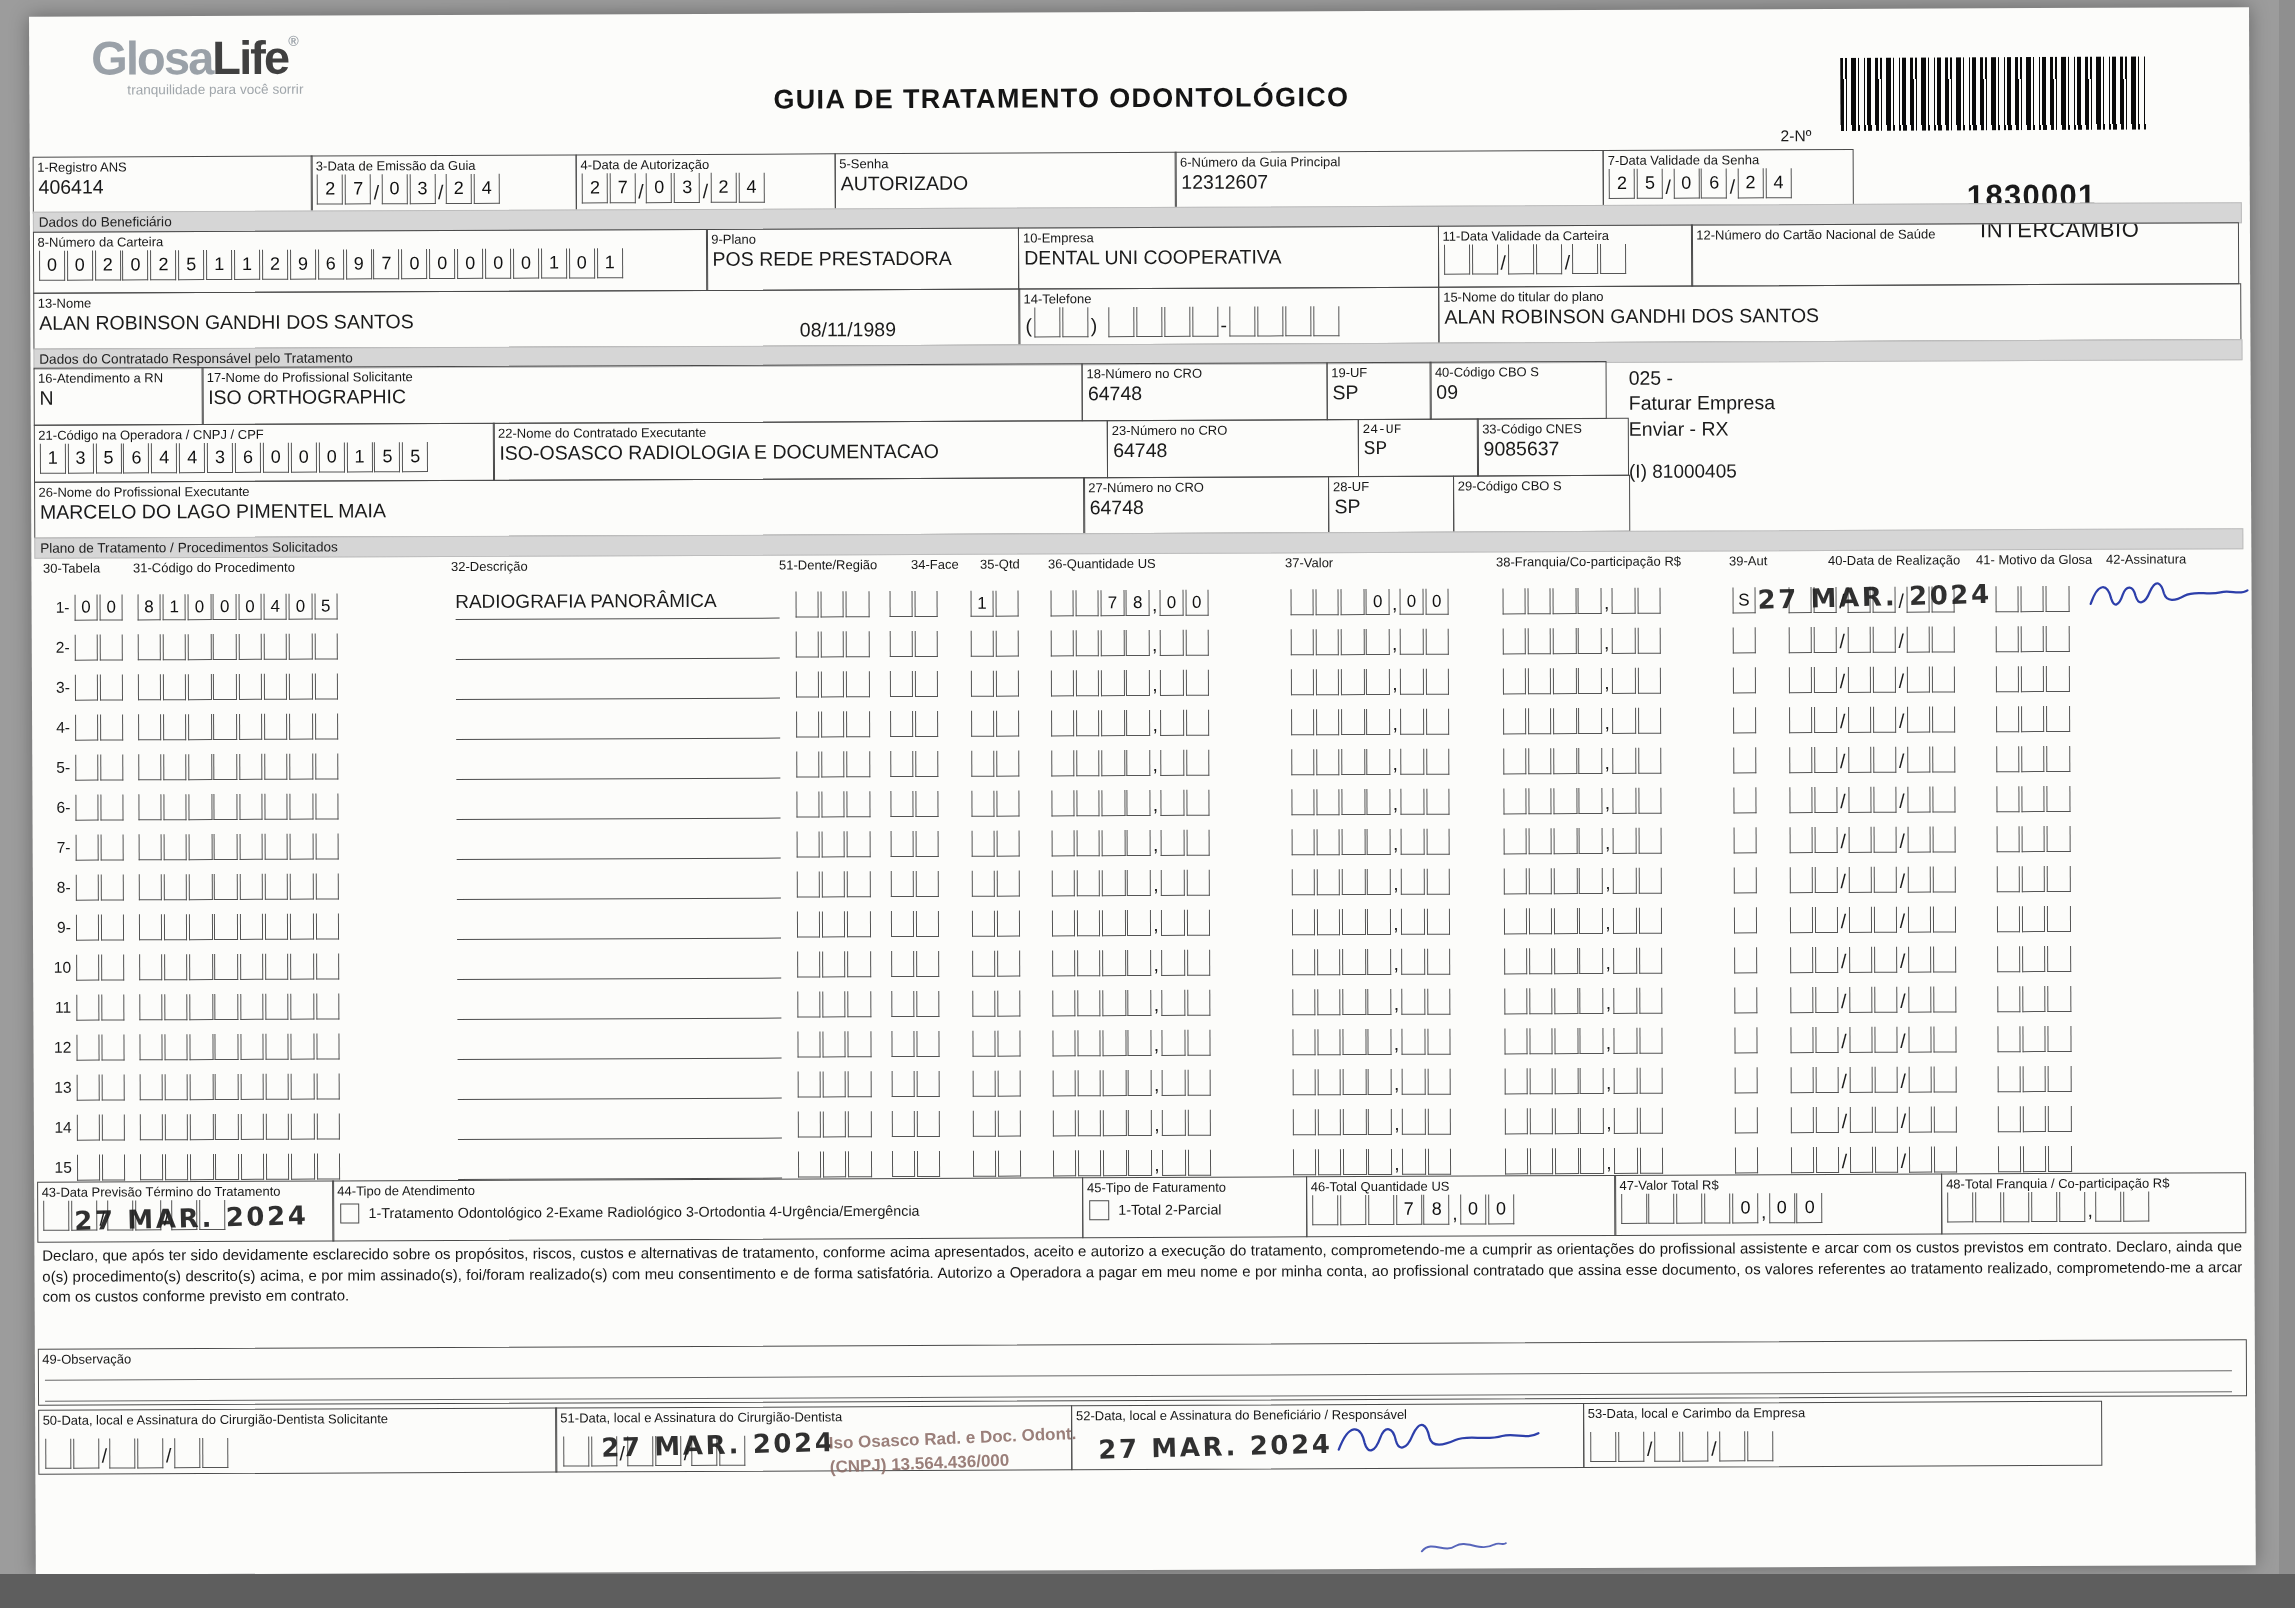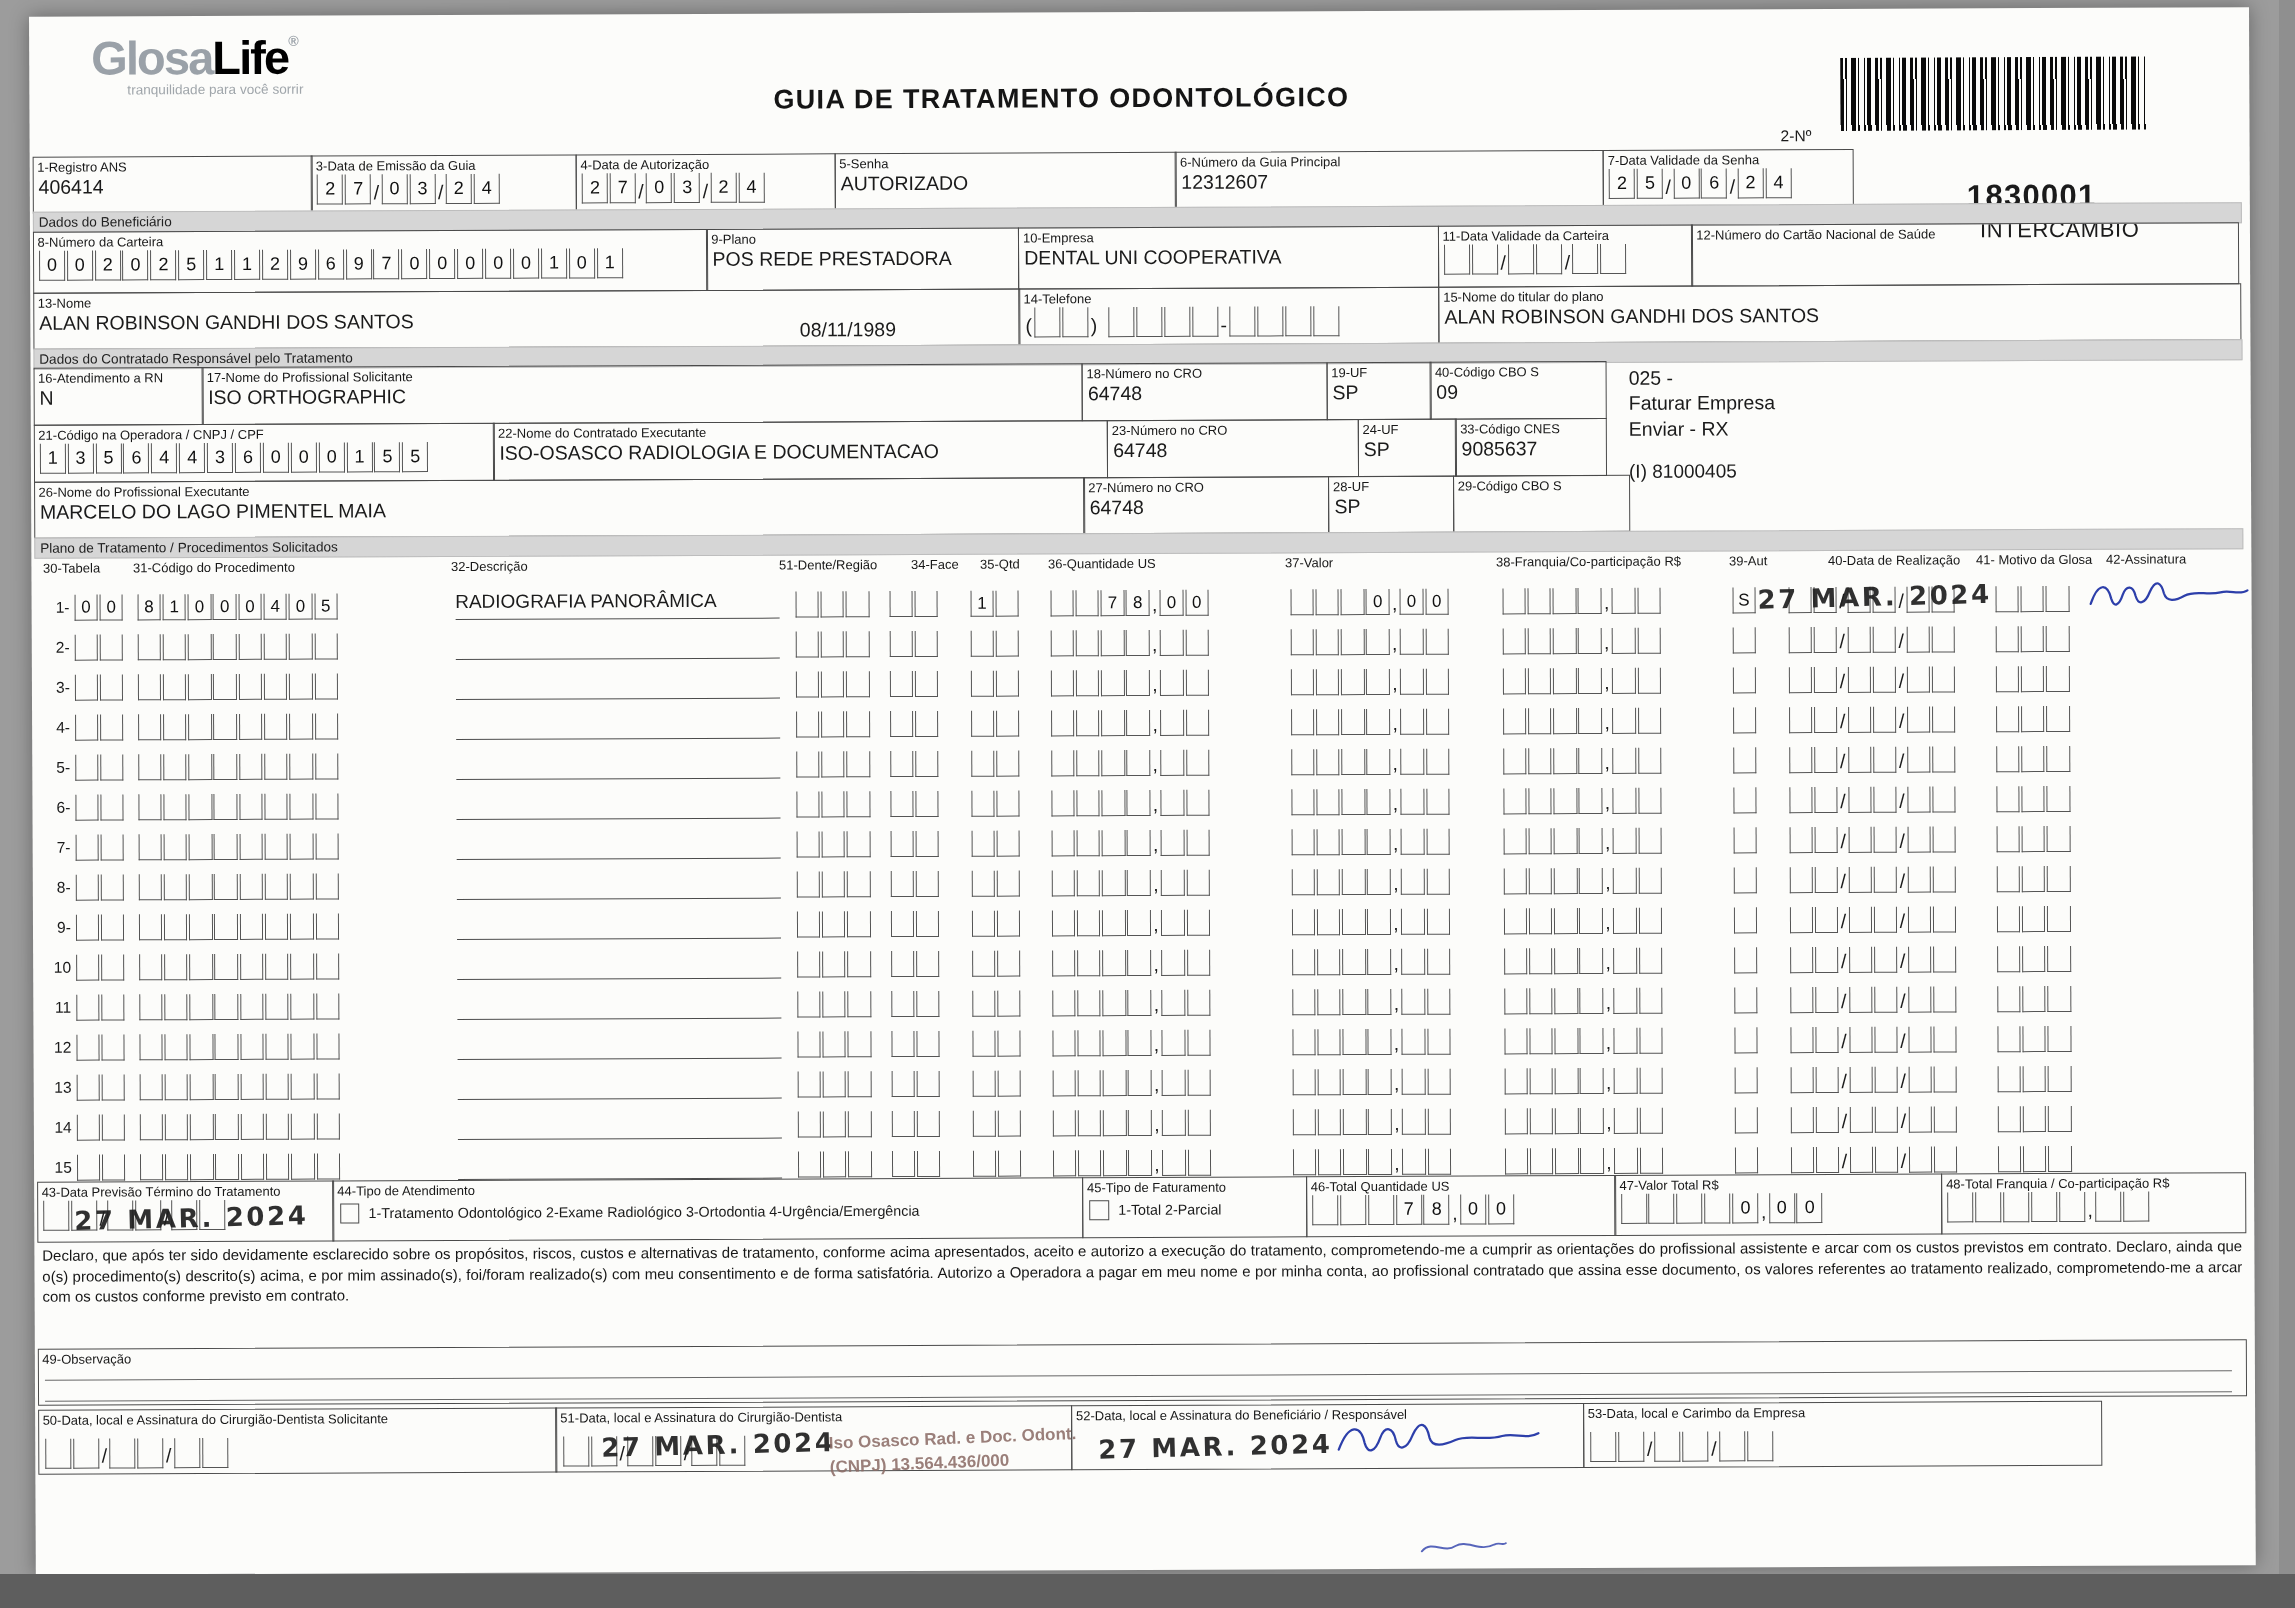--- a/index.html
+++ b/index.html
@@ -16,21 +16,21 @@
     transform:rotate(-0.25deg);
     transform-origin:50% 0;
     box-shadow:0 0 19.5px rgba(0,0,0,.35);
   }
   .scan-bottom-band{position:absolute;left:0;bottom:0;width:100%;height:34px;background:#5e5e5e;}
   .scan-right-edge{position:absolute;right:0;top:0;width:16px;height:100%;background:#8f8f8f;}
 
   
   .logo{position:absolute;left:62px;top:18px;width:363px;}
   .logo-word{font-size:47px;font-weight:700;letter-spacing:-1.9px;color:#9aa1a8;line-height:1;}
-  .logo-word .l2{color:#000000;}
+  .logo-word .l2{color:#404040;}
   .logo-reg{font-size:14.3px;vertical-align:top;color:#9aa1a8;}
   .logo-tag{font-size:13.6px;color:#a0a6ab;margin-top:1.3px;margin-left:36px;}
 
   .doc-title{position:absolute;left:649px;top:71px;width:766px;text-align:center;
     font-size:27px;font-weight:600;letter-spacing:1.3px;color:#151515;}
 
   .barcode-label{position:absolute;left:1751px;top:118px;font-size:15.6px;}
   .barcode{
     position:absolute;left:1811px;top:49px;width:306px;height:73px;
     background:repeating-linear-gradient(90deg,
@@ -332,21 +332,21 @@
         </div>
     </div>
     <div class="fbox" style="width:615px;">
       <div class="flabel">22-Nome do Contratado Executante</div>
       <div class="fvalue">ISO-OSASCO RADIOLOGIA E DOCUMENTACAO</div>
     </div>
     <div class="fbox" style="width:252px;">
       <div class="flabel">23-Número no CRO</div>
       <div class="fvalue">64748</div>
     </div>
-    <div class="fbox" style="width:99px;">
+    <div class="fbox" style="width:121px;font-family:Liberation Mono, monospace;">
       <div class="flabel">24-UF</div>
       <div class="fvalue">SP</div>
     </div>
     <div class="fbox" style="width:152px;">
       <div class="flabel">33-Código CNES</div>
       <div class="fvalue">9085637</div>
     </div>
   </div>
 
   <div class="frow" style="top:465px;height:57px;">

